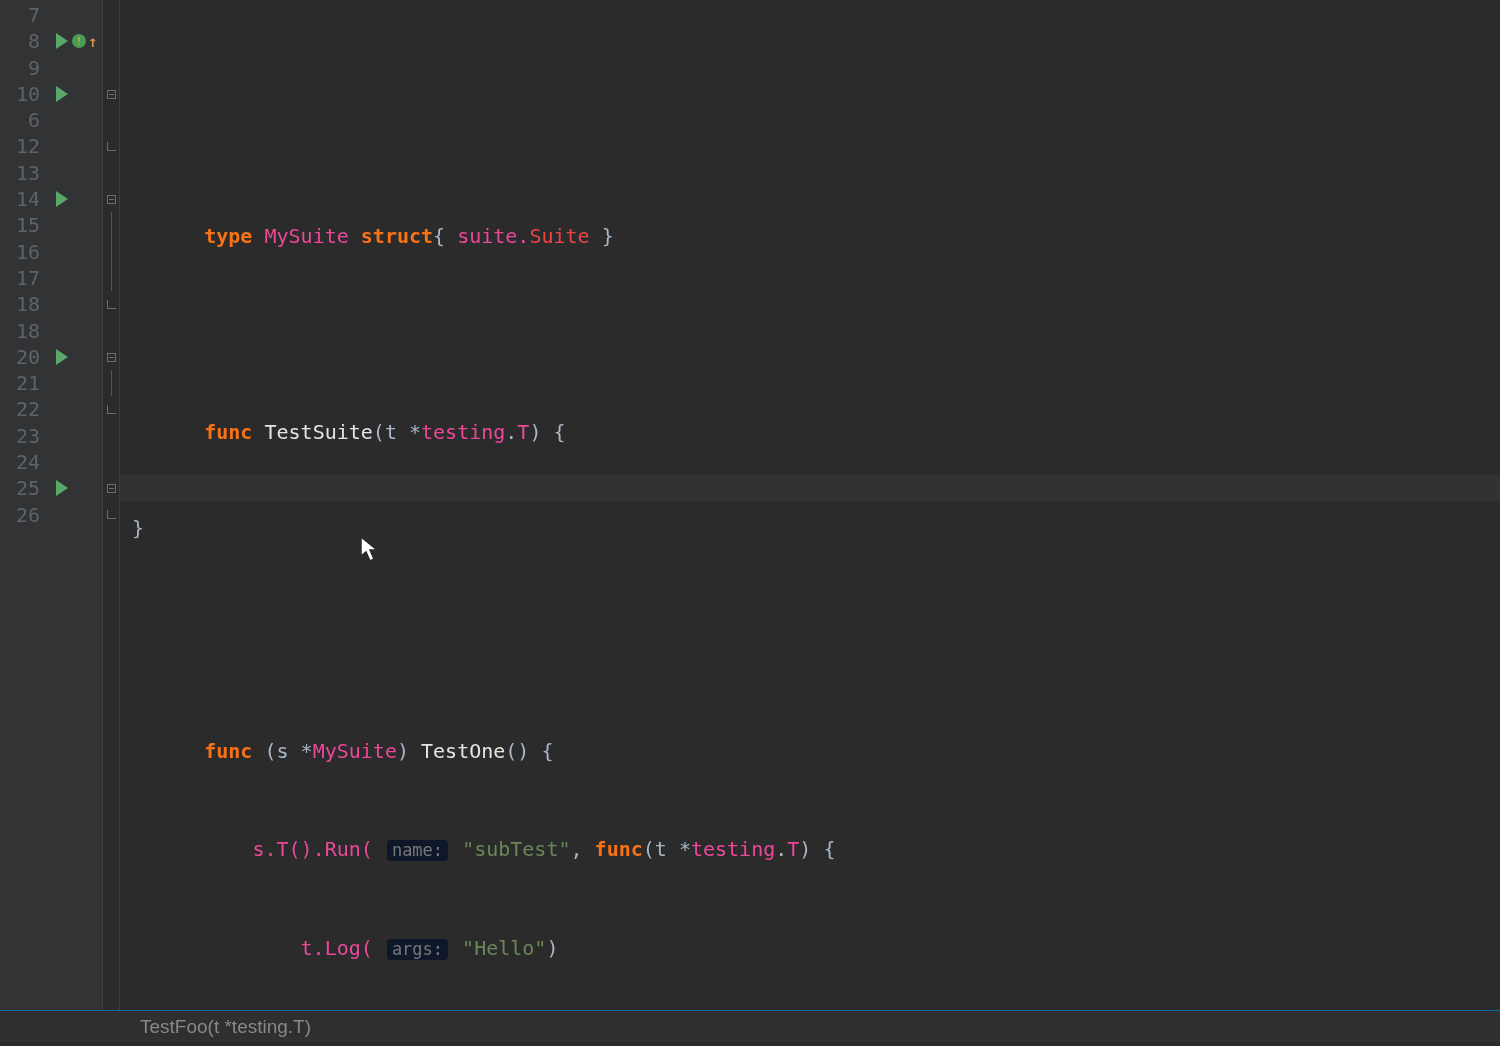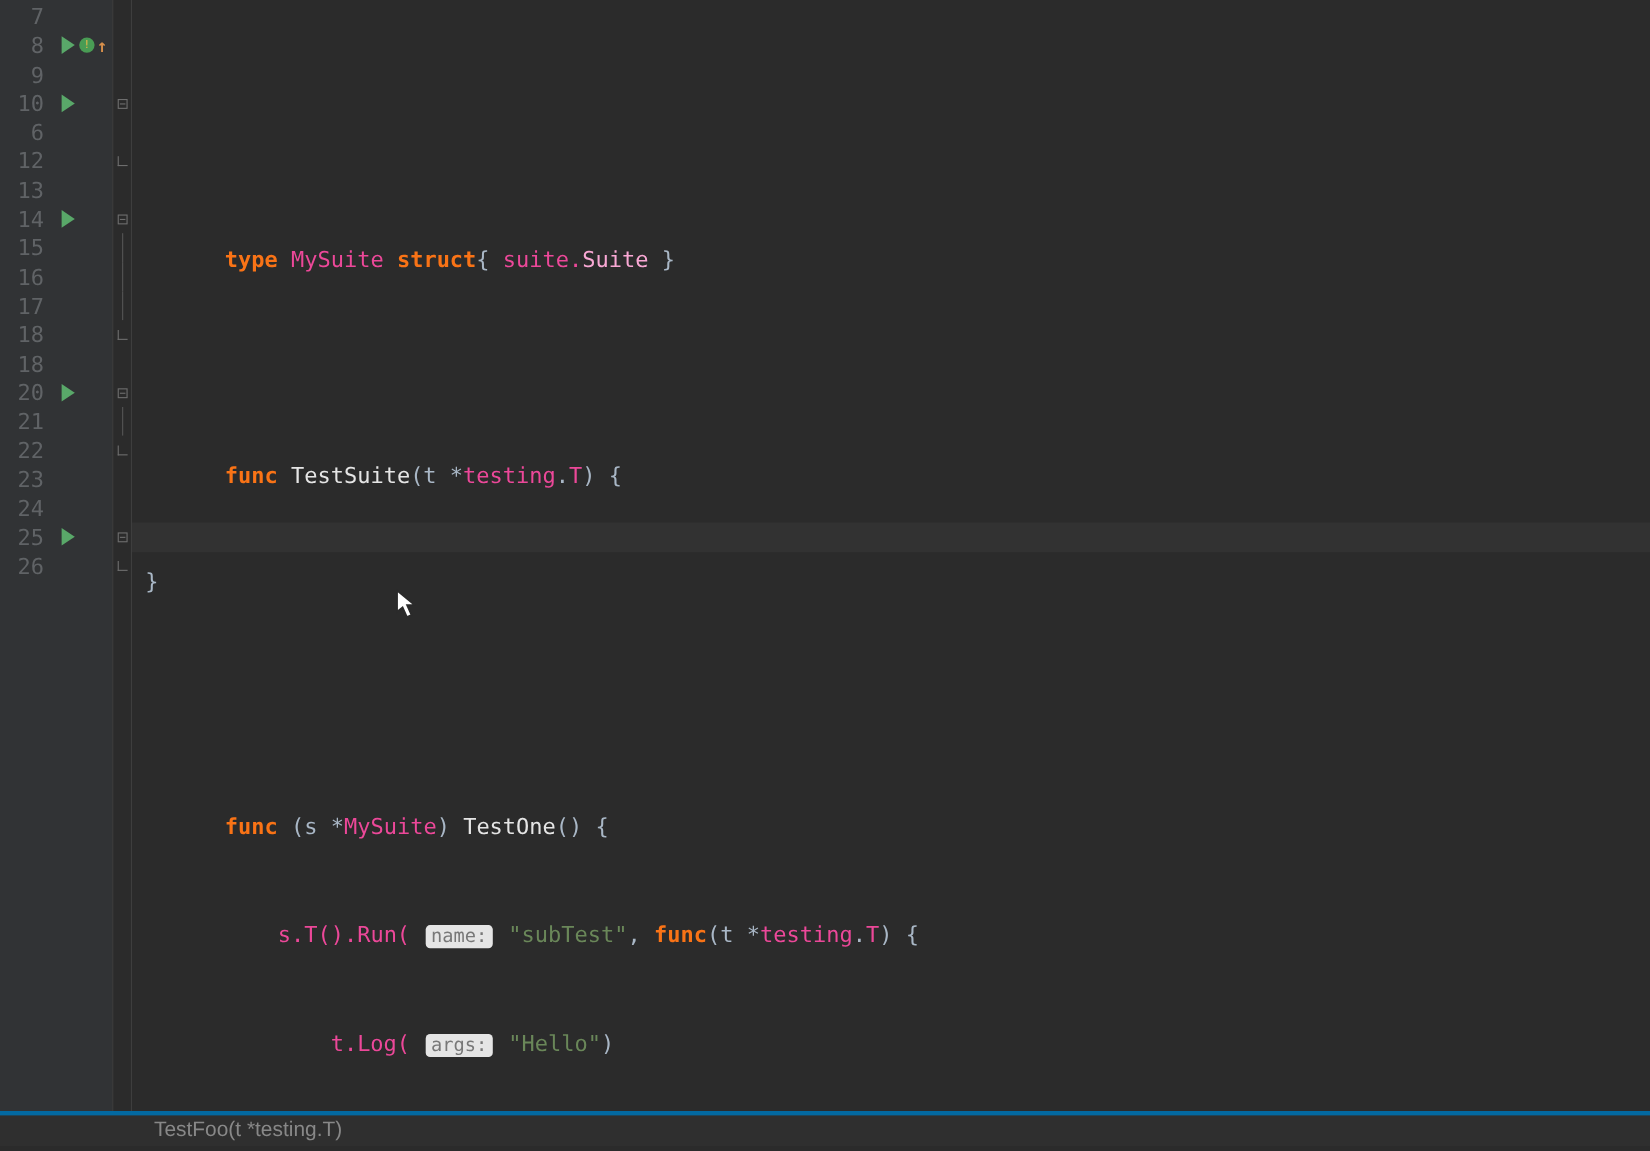--- a/index.html
+++ b/index.html
@@ -128,45 +128,45 @@
     background: #323232;
     z-index: 0;
   }
   .code .line > span { position: relative; z-index: 1; }
   .kw { color: #f97316; font-weight: bold; }
   .fn { color: #e5e5e5; }
   .str { color: #6a8759; }
   .pun { color: #a9b7c6; }
   .id { color: #ec4899; }
   .hint {
-    background: #e5e5e5;
+    background: #0f172a;
     color: #787878;
     border-radius: 4px;
     padding: 0 5px 1px 5px;
     font-size: 17px;
     margin: 0 2px;
   }
   .statusbar {
     height: 32px;
     background: #2f2f2f;
-    border-top: 4px solid #0369a1;
+    border-top: 1px solid #0369a1;
     color: #888;
     font-size: 19px;
     display: flex;
     align-items: center;
     padding-left: 140px;
     font-family: -apple-system, "Segoe UI", sans-serif;
   }
   .mouse-cursor {
     position: absolute;
     left: 360px; top: 536px;
     z-index: 10;
     pointer-events: none;
   }
-  .suitefield { color: #f9a8d4; }
+  .suitefield { color: #ef4444; }
 </style>
 </head>
 <body>
 
 <div class="editor">
 
   <div class="gutter" id="gutter">
       <div class="ln">7</div>
       <div class="ln">8</div>
       <div class="ln">9</div>

